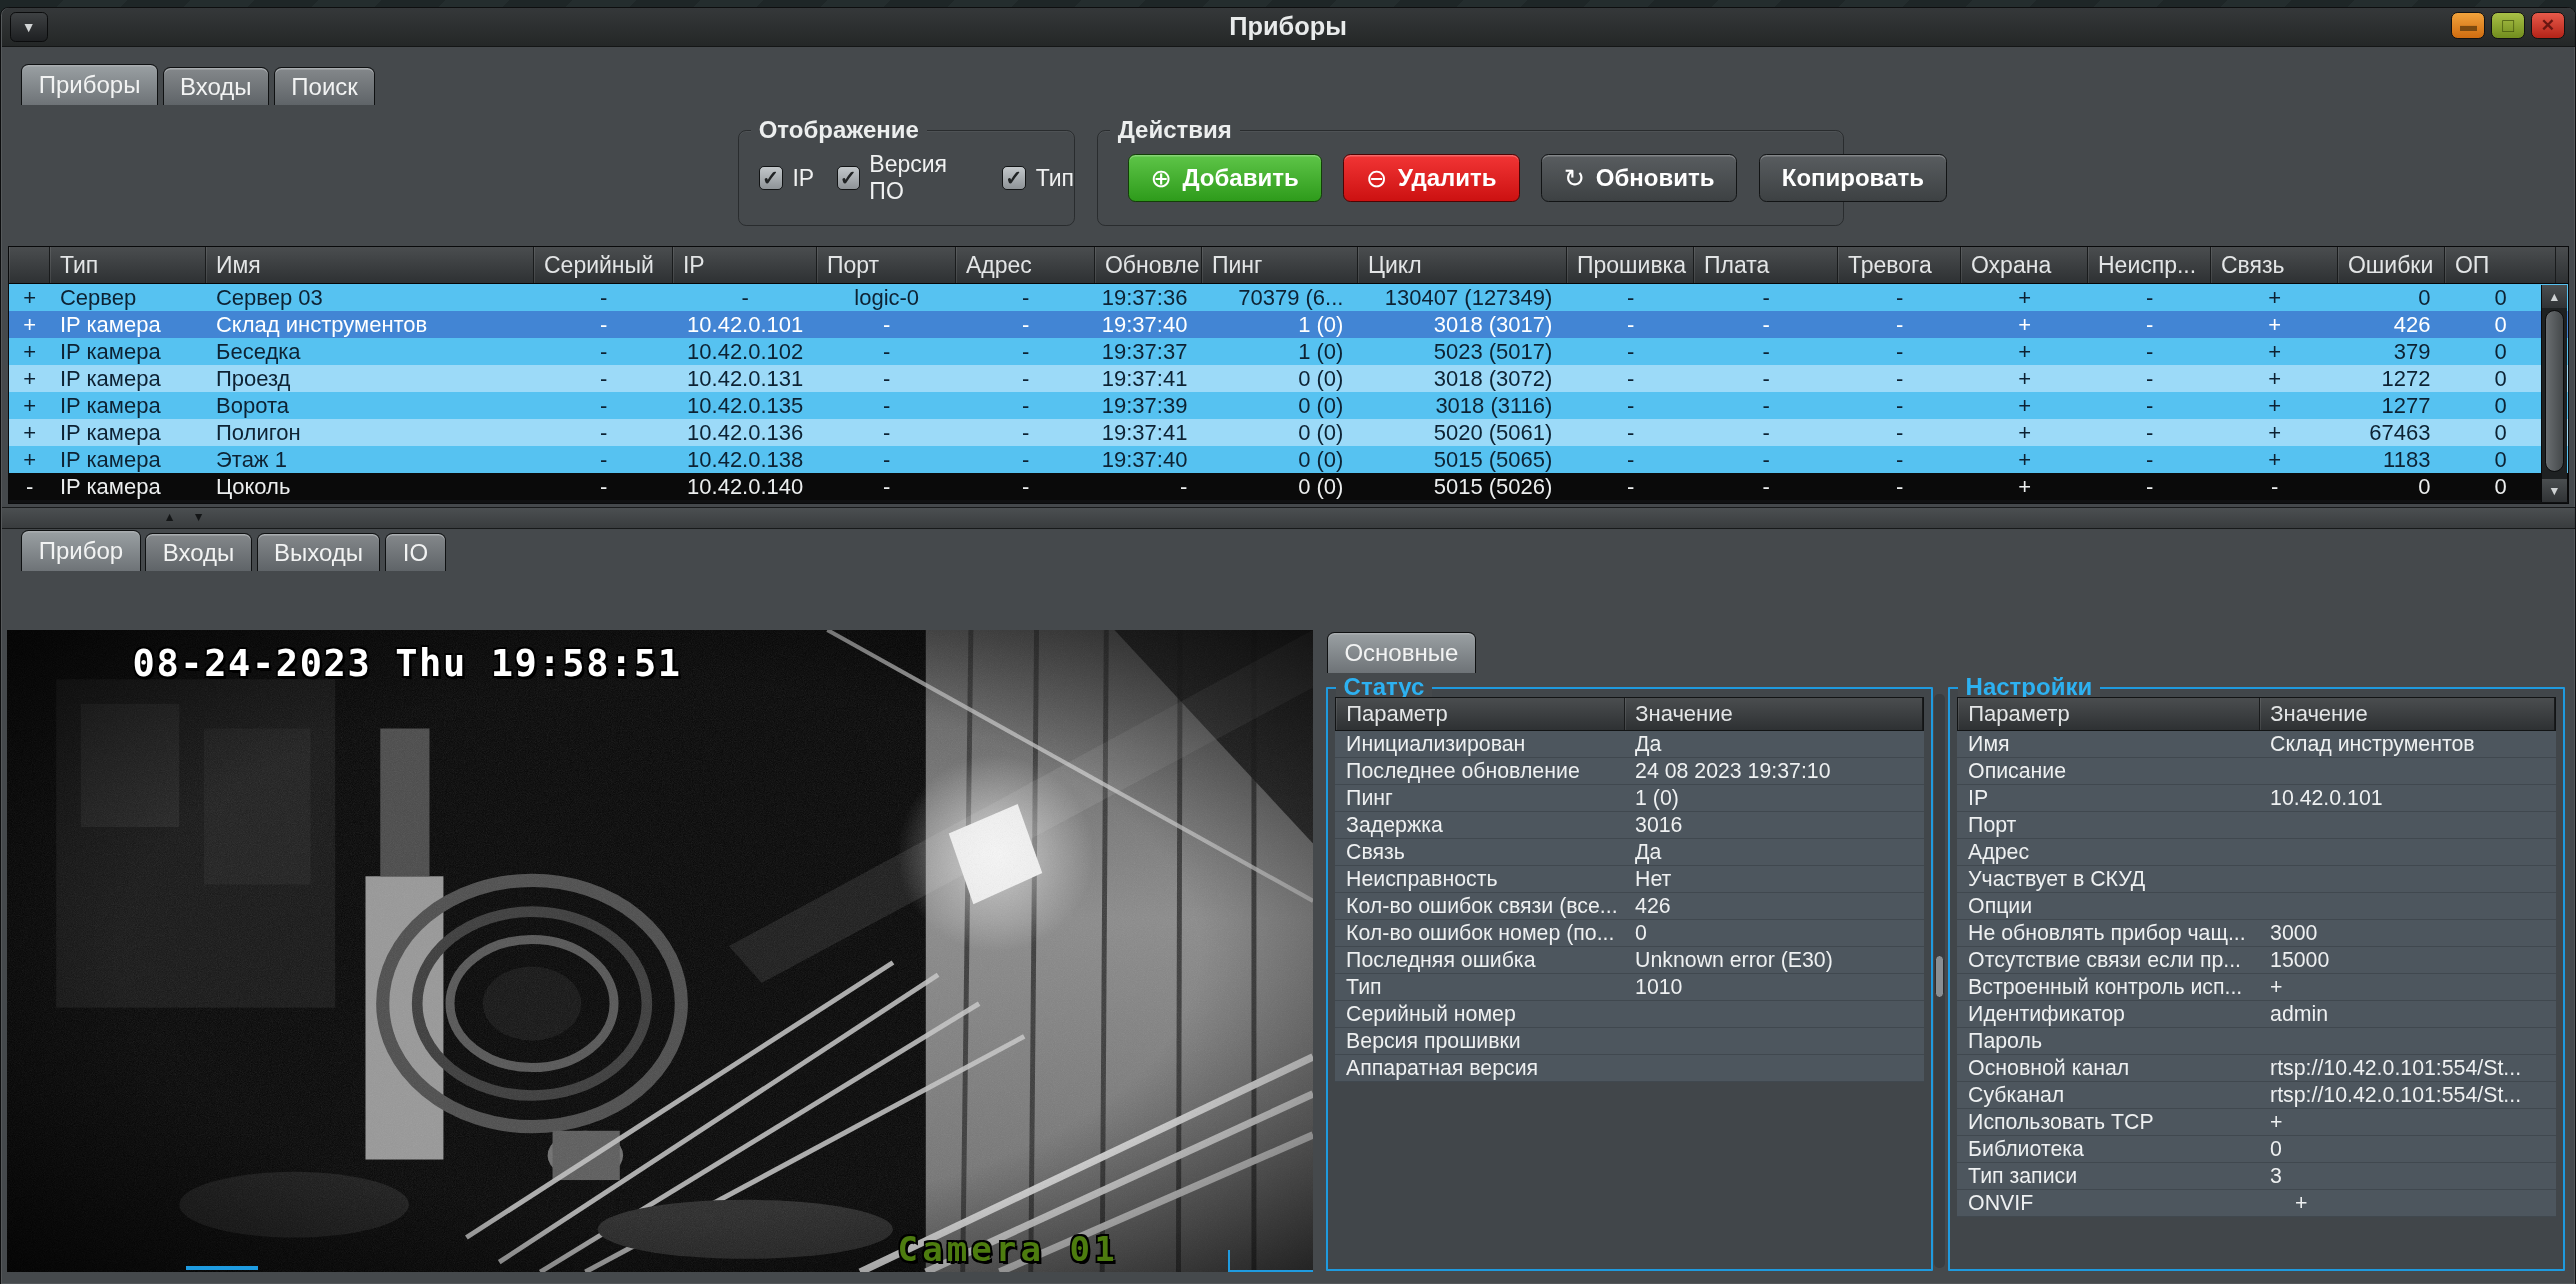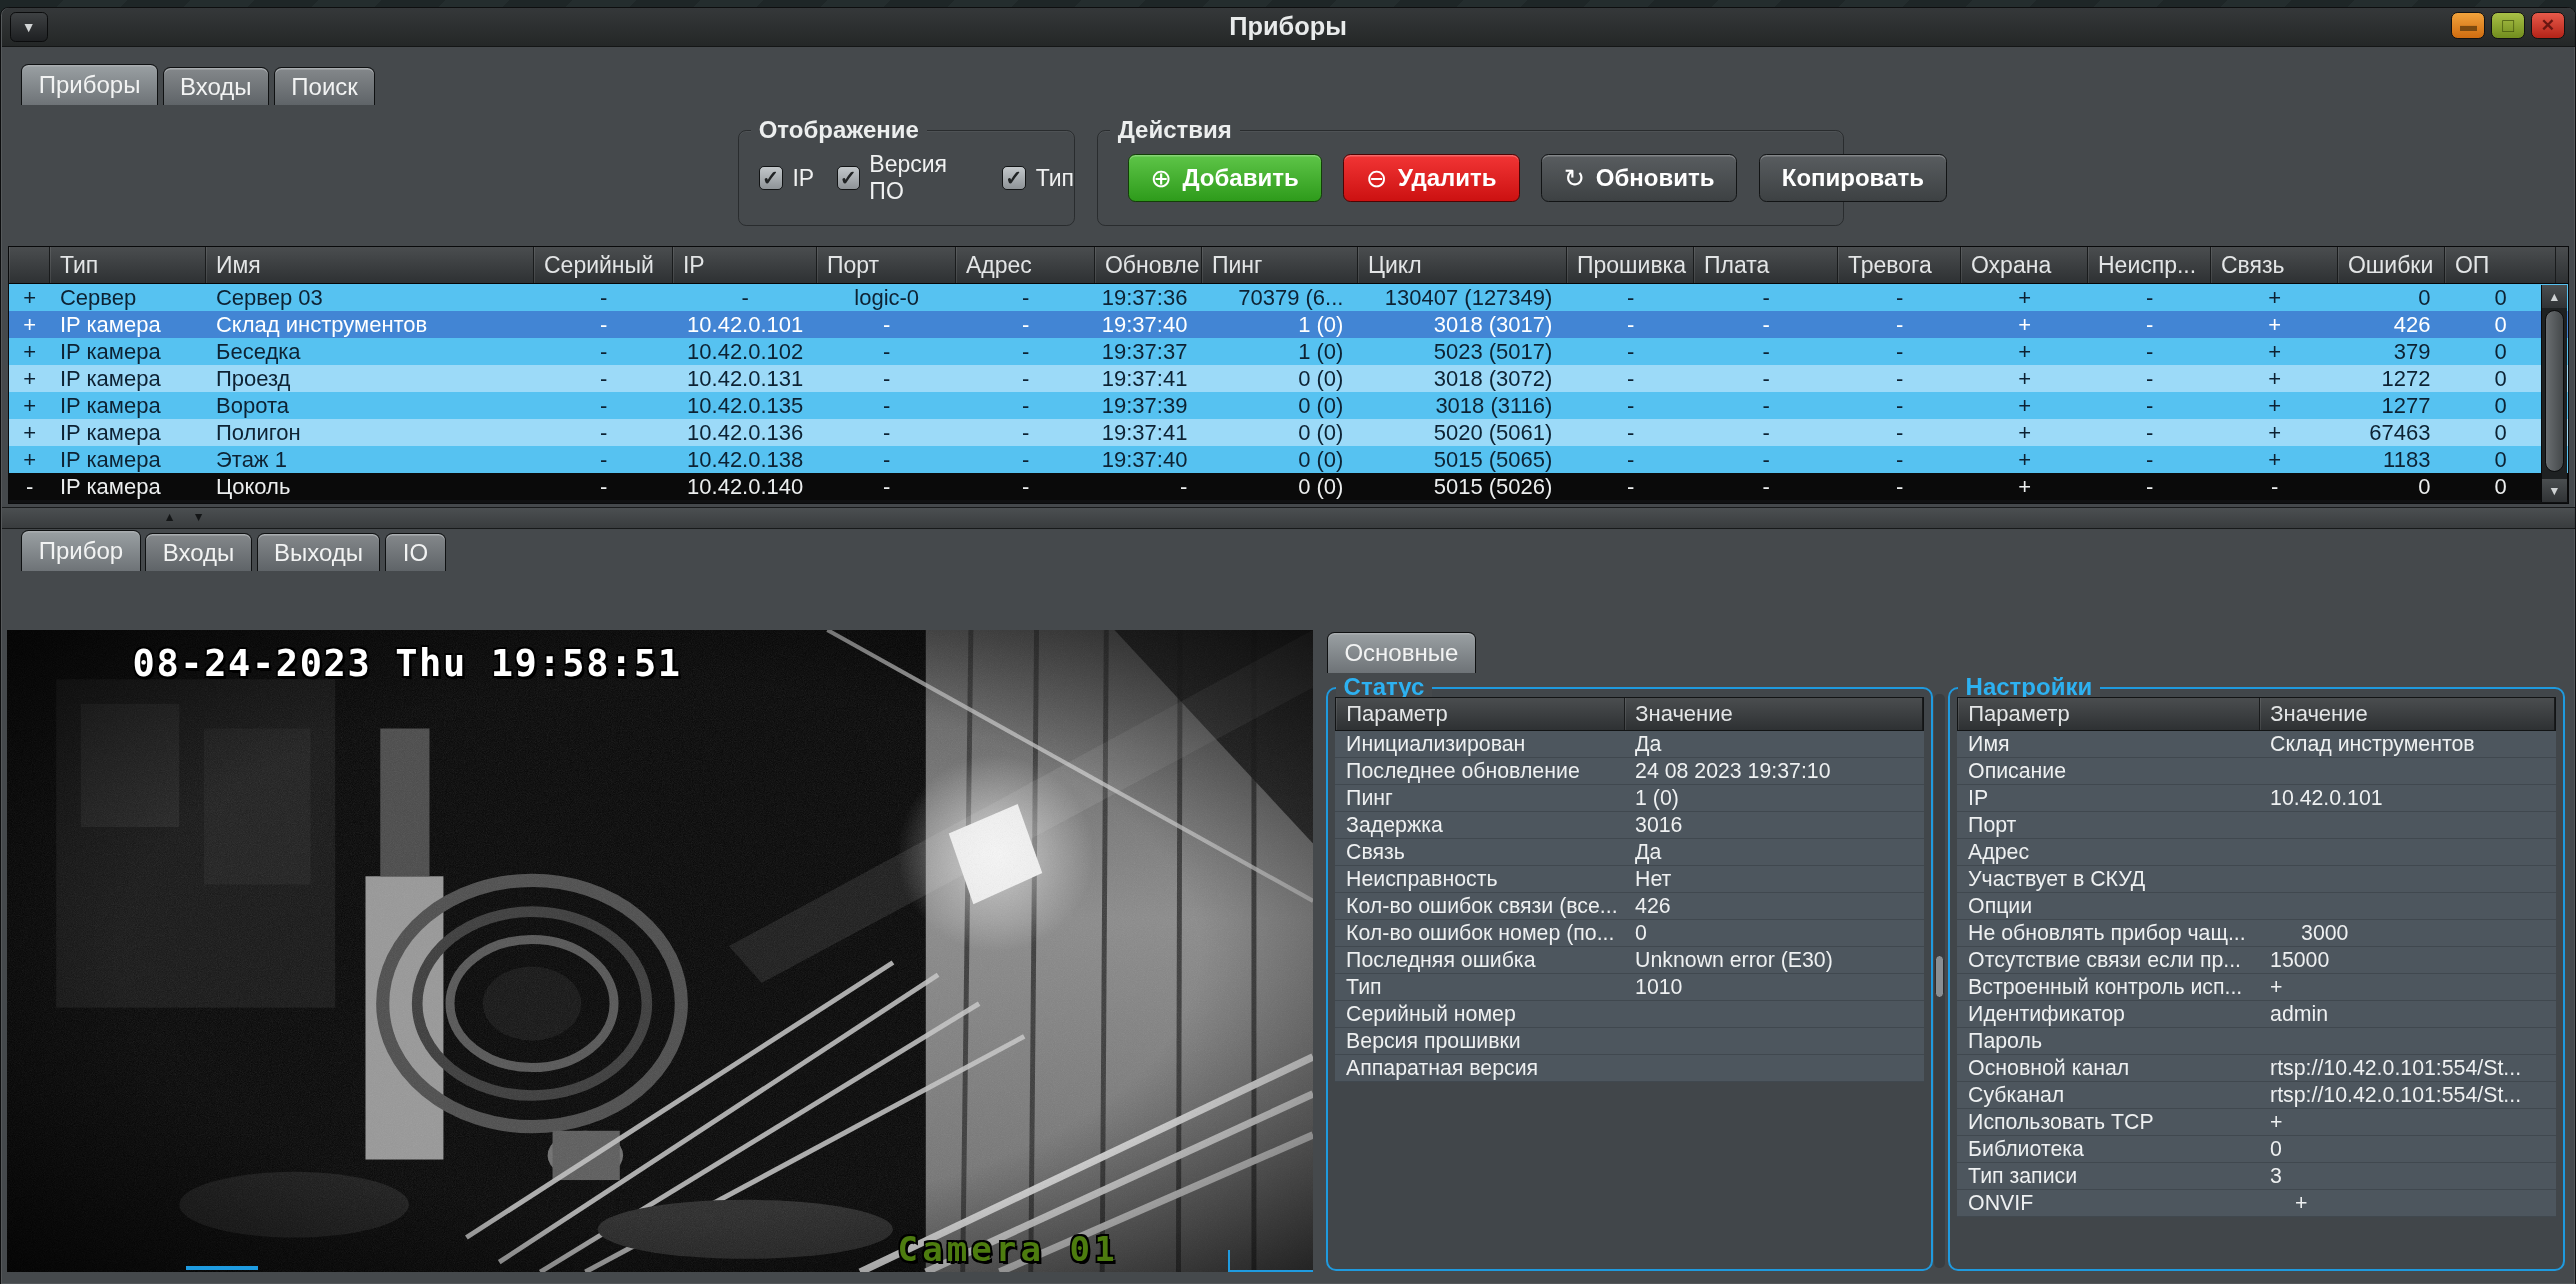--- a/index.html
+++ b/index.html
@@ -82,21 +82,21 @@
   .ts{position:absolute;left:126px;top:11.5px;font-family:"DejaVu Sans Mono",monospace;font-weight:bold;
     font-size:37px;color:#fff;letter-spacing:1.6px;
     text-shadow:2.5px 2.5px 0 #000,-1.6px -1.6px 0 #000,1.6px -1.6px 0 #000,-1.6px 1.6px 0 #000;}
   .camlbl{position:absolute;left:891px;top:563px;font-family:"DejaVu Sans Mono",monospace;font-weight:bold;
     font-size:34px;color:#4d7c0f;letter-spacing:4.1px;
     text-shadow:2.5px 2.5px 0 #000,-1.6px -1.6px 0 #000,1.6px -1.6px 0 #000,-1.6px 1.6px 0 #000;margin-top:36px;}
   .vprog{position:absolute;left:179px;bottom:1.6px;width:72px;height:4.1px;background:#1e9be0;}
   .vcorner{position:absolute;right:0;bottom:0;width:85px;height:22px;border-left:2.5px solid #1e9be0;
     border-bottom:2.5px solid #1e9be0;box-sizing:border-box;}
   
-  .bluebox{position:absolute;border:2.5px solid #1f9ade;border-radius:10px;background:#41464a;box-sizing:border-box;}
+  .bluebox{position:absolute;border:2.5px solid #1f9ade;border-radius:1px;background:#41464a;box-sizing:border-box;}
   .btitle{position:absolute;top:-16.4px;left:8.2px;background:#45494c;padding:0 7.4px;font-size:24px;font-weight:bold;color:#2db1f1;}
   .kv{position:absolute;left:7.4px;top:8.2px;right:7.4px;}
   .kv-head{display:grid;height:34px;background:linear-gradient(#4a4d4f,#2e3133);border:0.8px solid #121415;box-sizing:border-box;}
   .kv-head .hc{font-size:22px;}
   .kvrow{display:grid;height:26px;background:#4d565e;border-bottom:0.8px solid #40484f;}
   .kv-param,.kv-value{display:flex;align-items:center;padding-left:10.7px;font-size:21.3px;color:#eef0f1;
     white-space:nowrap;overflow:hidden;}
   .mini-scroll{position:absolute;left:1934px;top:694px;width:10.7px;height:574px;background:#393d40;border-radius:4.9px;}
   .mini-thumb{position:absolute;left:0.8px;top:261px;width:9px;height:43px;background:#8a8f92;border-radius:4.9px;
     border:0.8px solid #2b2e30;box-sizing:border-box;}
@@ -562,21 +562,21 @@
             <div class="kv-value"></div>
           </div>
           <div class="kvrow" style="grid-template-columns: 302px 1fr;">
             <div class="kv-param">Участвует в СКУД</div>
             <div class="kv-value"></div>
           </div>
           <div class="kvrow" style="grid-template-columns: 302px 1fr;">
             <div class="kv-param">Опции</div>
             <div class="kv-value"></div>
           </div>
-          <div class="kvrow" style="grid-template-columns: 302px 1fr; gap: 31px;">
+          <div class="kvrow" style="grid-template-columns: 302px 1fr;">
             <div class="kv-param">Не обновлять прибор чащ...</div>
             <div class="kv-value">3000</div>
           </div>
           <div class="kvrow" style="grid-template-columns: 302px 1fr;">
             <div class="kv-param">Отсутствие связи если пр...</div>
             <div class="kv-value">15000</div>
           </div>
           <div class="kvrow" style="grid-template-columns: 302px 1fr;">
             <div class="kv-param">Встроенный контроль исп...</div>
             <div class="kv-value">+</div>

